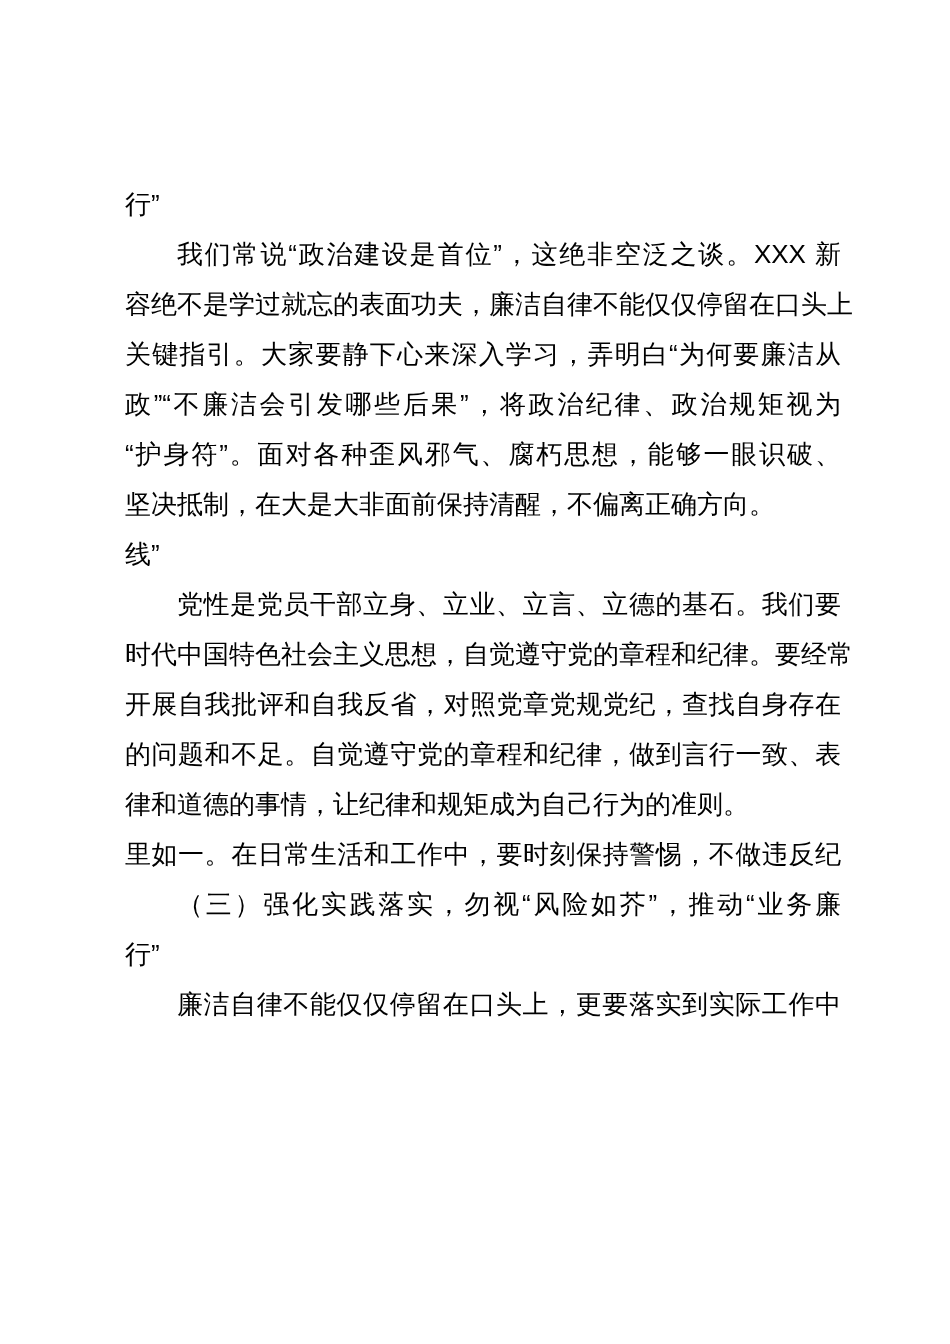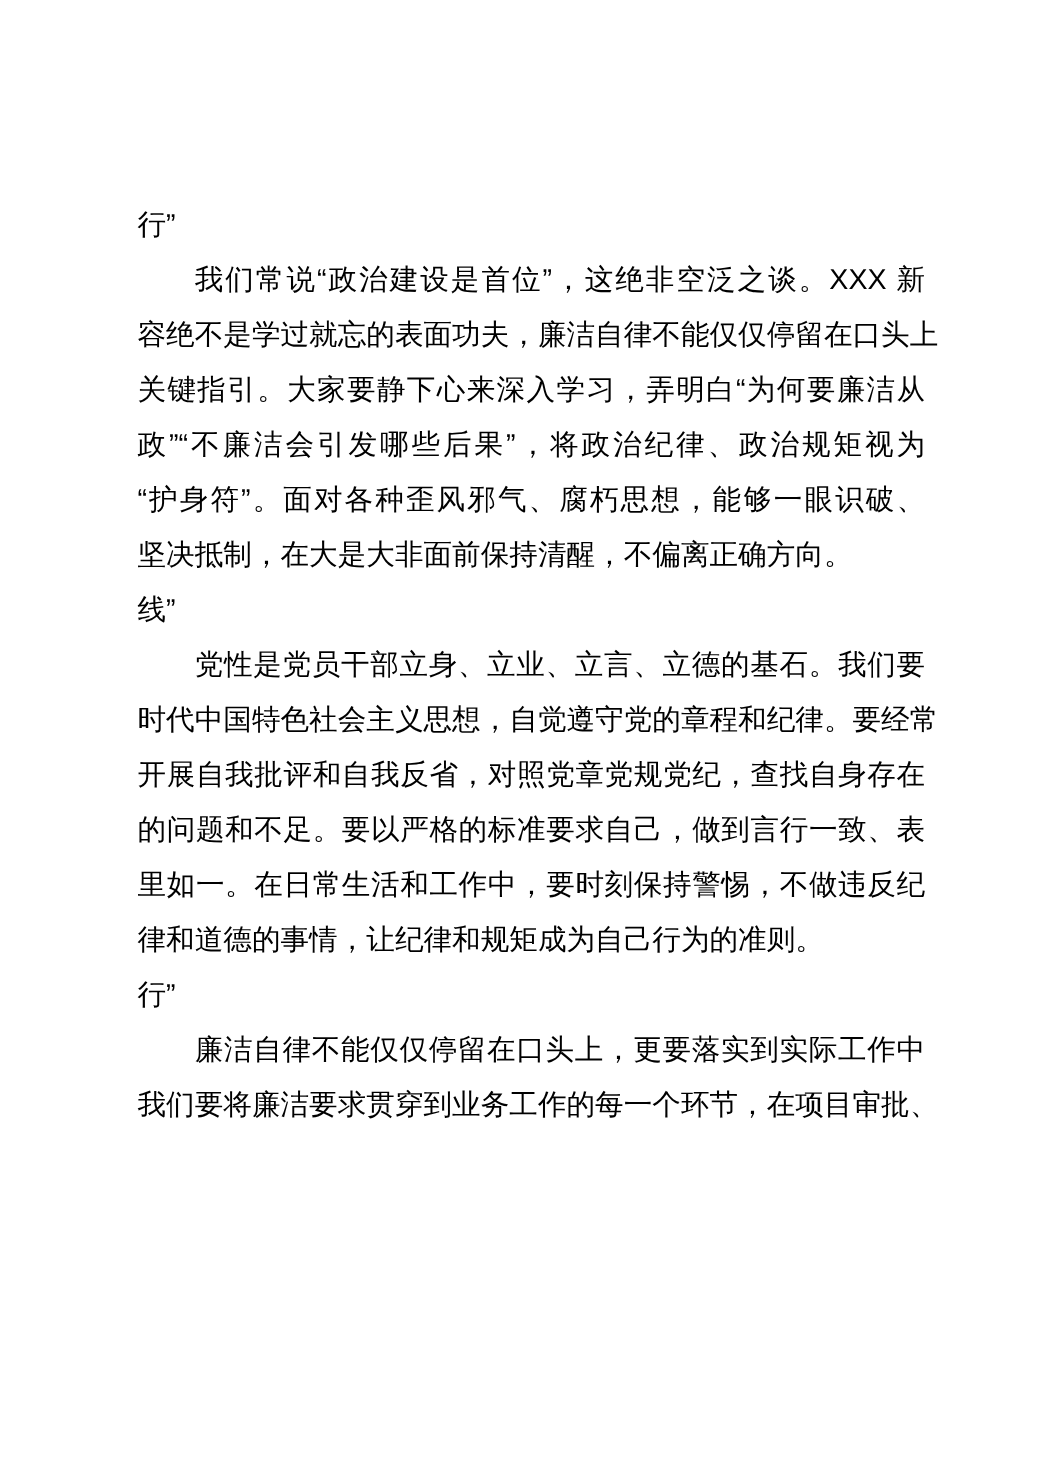--- a/index.html
+++ b/index.html
@@ -54,25 +54,25 @@
         <div class="line fill">“护身符”。面对各种歪风邪气、腐朽思想，能够一眼识破、</div>
         <div class="line">坚决抵制，在大是大非面前保持清醒，不偏离正确方向。</div>
       </div>
       <div class="block">
         <div class="line">线”</div>
       </div>
       <div class="block">
         <div class="line fill indent">党性是党员干部立身、立业、立言、立德的基石。我们要</div>
         <div class="line fill">时代中国特色社会主义思想，自觉遵守党的章程和纪律。要经常</div>
         <div class="line fill">开展自我批评和自我反省，对照党章党规党纪，查找自身存在</div>
-        <div class="line fill">的问题和不足。要以严格的标准要求自己，做到言行一致、表</div>
+        <div class="line fill">的问题和不足。自觉遵守党的章程和纪律，做到言行一致、表</div>
+        <div class="line">律和道德的事情，让纪律和规矩成为自己行为的准则。</div>
         <div class="line fill">里如一。在日常生活和工作中，要时刻保持警惕，不做违反纪</div>
-        <div class="line">律和道德的事情，让纪律和规矩成为自己行为的准则。</div>
       </div>
       <div class="block">
+        <div class="line fill indent">（三）强化实践落实，勿视“风险如芥”，推动“业务廉</div>
         <div class="line">行”</div>
       </div>
       <div class="block">
         <div class="line fill indent">廉洁自律不能仅仅停留在口头上，更要落实到实际工作中</div>
-        <div class="line fill">我们要将廉洁要求贯穿到业务工作的每一个环节，在项目审批、</div>
       </div>
     </div>
 </div>
 
 </body></html>

